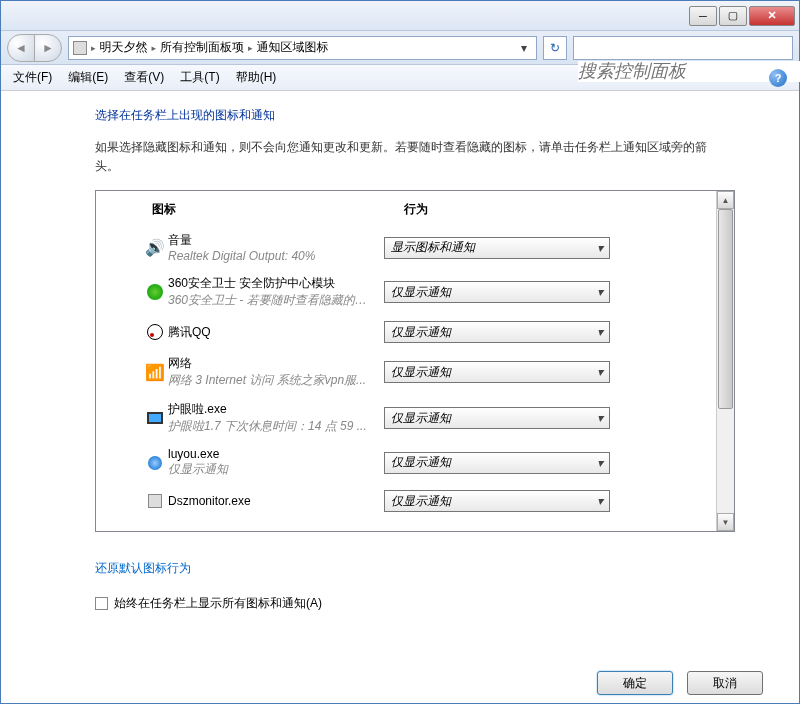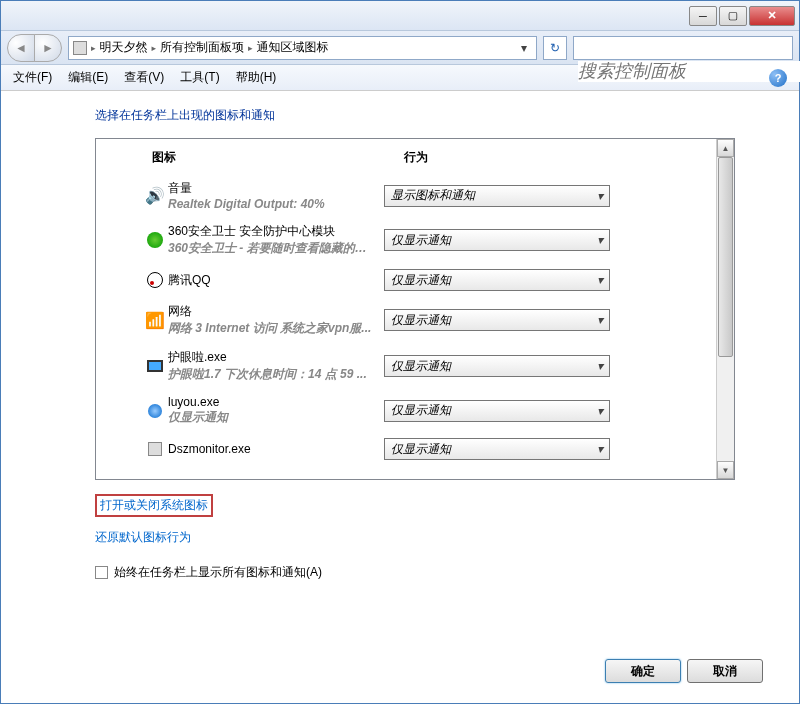--- a/index.html
+++ b/index.html
@@ -38,35 +38,35 @@
 .listwrap { width: 640px; height: 342px; border: 1px solid #828790; display: flex; padding-left: 32px; }
 .listinner { flex: 1; display: flex; flex-direction: column; }
 .listhead { display: flex; padding: 10px 24px 8px; font-weight: bold; }
 .col-icon { width: 252px; }
 .col-act { flex: 1; }
 .listrows { flex: 1; overflow: hidden; }
 .row { display: flex; align-items: center; padding: 6px 0 6px 14px; }
 .rowicon { width: 26px; display: flex; align-items: center; justify-content: center; font-size: 16px; }
 .rowtext { width: 216px; padding-right: 8px; }
 .rowtitle { color: #000; }
-.rowsub { color: #888; font-style: italic; white-space: nowrap; overflow: hidden; text-overflow: ellipsis; font-weight: bold; }
+.rowsub { color: #888; font-style: italic; white-space: nowrap; overflow: hidden; text-overflow: ellipsis; }
 .rowsel { width: 194px; }
 .selectbox { width: 226px; height: 22px; border: 1px solid #767676; background: linear-gradient(to bottom, #fff, #e8e8e8); display: flex; align-items: center; padding: 0 6px; cursor: pointer; position: relative; font-style: italic; }
 .selectbox::after { content: "▾"; position: absolute; right: 6px; color: #444; }
 .scrollbar { width: 18px; background: #f0f0f0; border-left: 1px solid #ccc; position: relative; }
 .scrollbtn { height: 18px; background: linear-gradient(to bottom,#fdfdfd,#d8d8d8); border: 1px solid #aaa; display:flex;align-items:center;justify-content:center;font-size:8px;color:#555;cursor:pointer; }
 .scrollthumb { position: absolute; top: 18px; left: 1px; right: 1px; height: 200px; background: linear-gradient(to right,#e8e8e8,#c8c8c8); border: 1px solid #999; border-radius: 2px; cursor: pointer; }
 
 .links { margin-top: 14px; }
 .link { color: #0066cc; cursor: pointer; display: inline-block; margin-bottom: 12px; }
 .link.highlighted { border: 2px solid #c04040; padding: 1px 3px; }
 .cbrow { display: flex; align-items: center; gap: 6px; margin-top: 6px; }
 .cb { width: 13px; height: 13px; border: 1px solid #888; background: #fff; cursor: pointer; }
 
-.footer { position: absolute; bottom: 20px; right: 36px; display: flex; gap: 6px; font-weight: bold; }
+.footer { position: absolute; bottom: 8px; right: 36px; display: flex; gap: 14px; }
 .btn { min-width: 76px; height: 24px; border: 1px solid #707070; background: linear-gradient(to bottom,#f6f6f6,#dcdcdc); border-radius: 3px; display: flex; align-items: center; justify-content: center; cursor: pointer; padding: 0 14px; }
 .btn.default { border-color: #3c7fb1; box-shadow: 0 0 2px #6fb7e8; }
 
 .icon-speaker { color: #888; }
 .icon-360 { width:16px;height:16px;border-radius:50%;background:radial-gradient(circle,#6c3,#090);display:inline-block; }
 .icon-qq { width:16px;height:16px;border-radius:50%;background:#fff;border:1px solid #000;display:inline-block;position:relative; }
 .icon-qq::before{content:"";position:absolute;width:4px;height:4px;background:#c00;border-radius:50%;left:2px;top:8px;}
 .icon-net { color:#888; }
 .icon-mon { width:16px;height:12px;border:2px solid #333;background:#4af;display:inline-block; }
 .icon-luyou { width:14px;height:14px;border-radius:50%;background:radial-gradient(circle,#9cf,#06c);display:inline-block; }
@@ -112,20 +112,21 @@
     <div class="menuitem">文件(F)</div>
     <div class="menuitem">编辑(E)</div>
     <div class="menuitem">查看(V)</div>
     <div class="menuitem">工具(T)</div>
     <div class="menuitem">帮助(H)</div>
     <div class="helpicon">?</div>
   </div>
 
   <div class="content">
     <div class="heading">选择在任务栏上出现的图标和通知</div>
+    <div class="desc">如果选择隐藏图标和通知，则不会向您通知更改和更新。若要随时查看隐藏的图标，请单击任务栏上通知区域旁的箭头。</div>
 
     <div class="listwrap">
       <div class="listinner">
         <div class="listhead">
           <div class="col-icon">图标</div>
           <div class="col-act">行为</div>
         </div>
         <div class="listrows" id="rows">
             <div class="row">
               <div class="rowicon">
@@ -212,21 +213,21 @@
           </div>
       </div>
       <div class="scrollbar">
         <div class="scrollbtn">▲</div>
         <div class="scrollthumb"></div>
         <div class="scrollbtn" style="position:absolute;bottom:0;left:0;right:0">▼</div>
       </div>
     </div>
 
     <div class="links">
-      <span class="link highlighted">打开或关闭系统图标</span><br>
+      <br>
       <span class="link">还原默认图标行为</span>
       <div class="cbrow">
         <div class="cb"></div>
         <span>始终在任务栏上显示所有图标和通知(A)</span>
       </div>
     </div>
 
     <div class="footer">
       <div class="btn default">确定</div>
       <div class="btn">取消</div>

